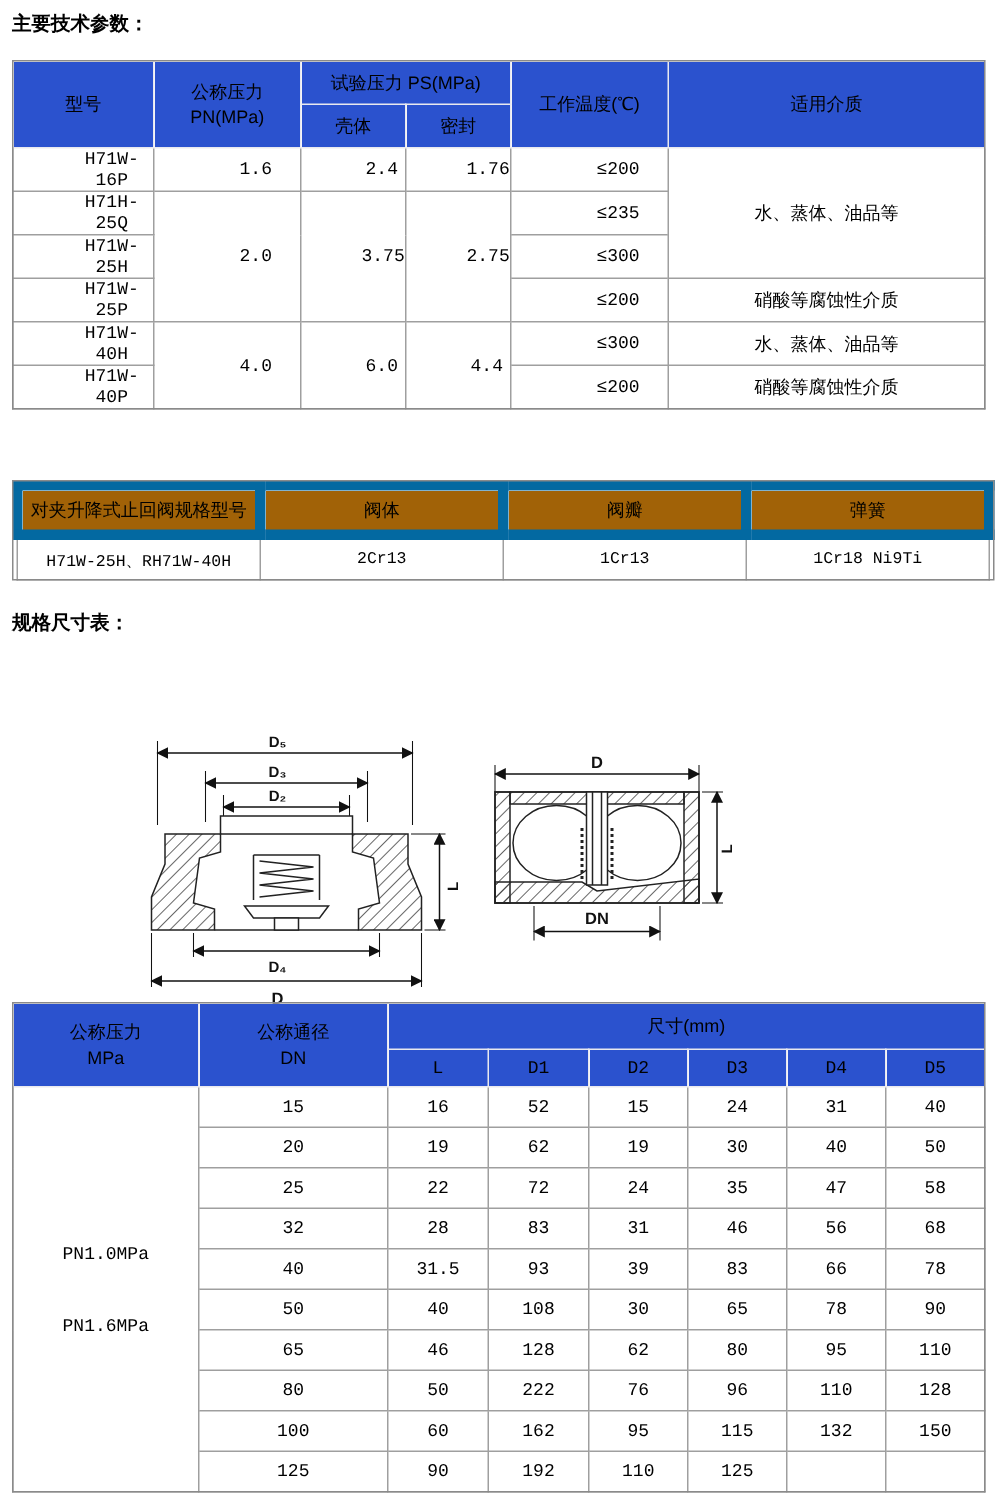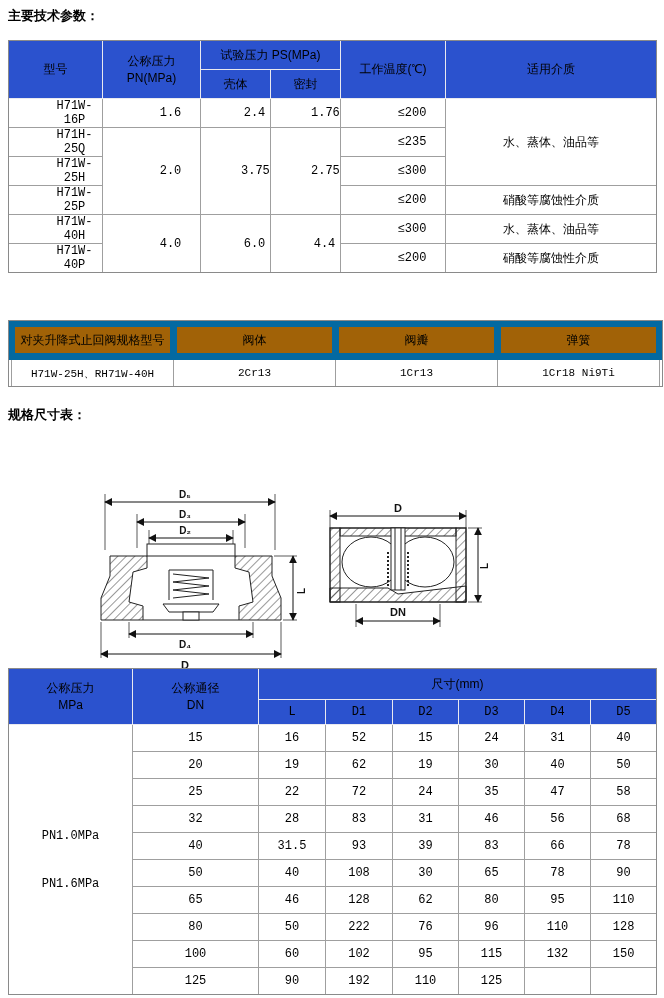--- a/index.html
+++ b/index.html
@@ -347,21 +347,21 @@
           <td>50</td>
           <td>222</td>
           <td>76</td>
           <td>96</td>
           <td>110</td>
           <td>128</td>
         </tr>
         <tr>
           <td>100</td>
           <td>60</td>
-          <td>102</td>
+          <td>162</td>
           <td>95</td>
           <td>115</td>
           <td>132</td>
           <td>150</td>
         </tr>
         <tr>
           <td>125</td>
           <td>90</td>
           <td>192</td>
           <td>110</td>

